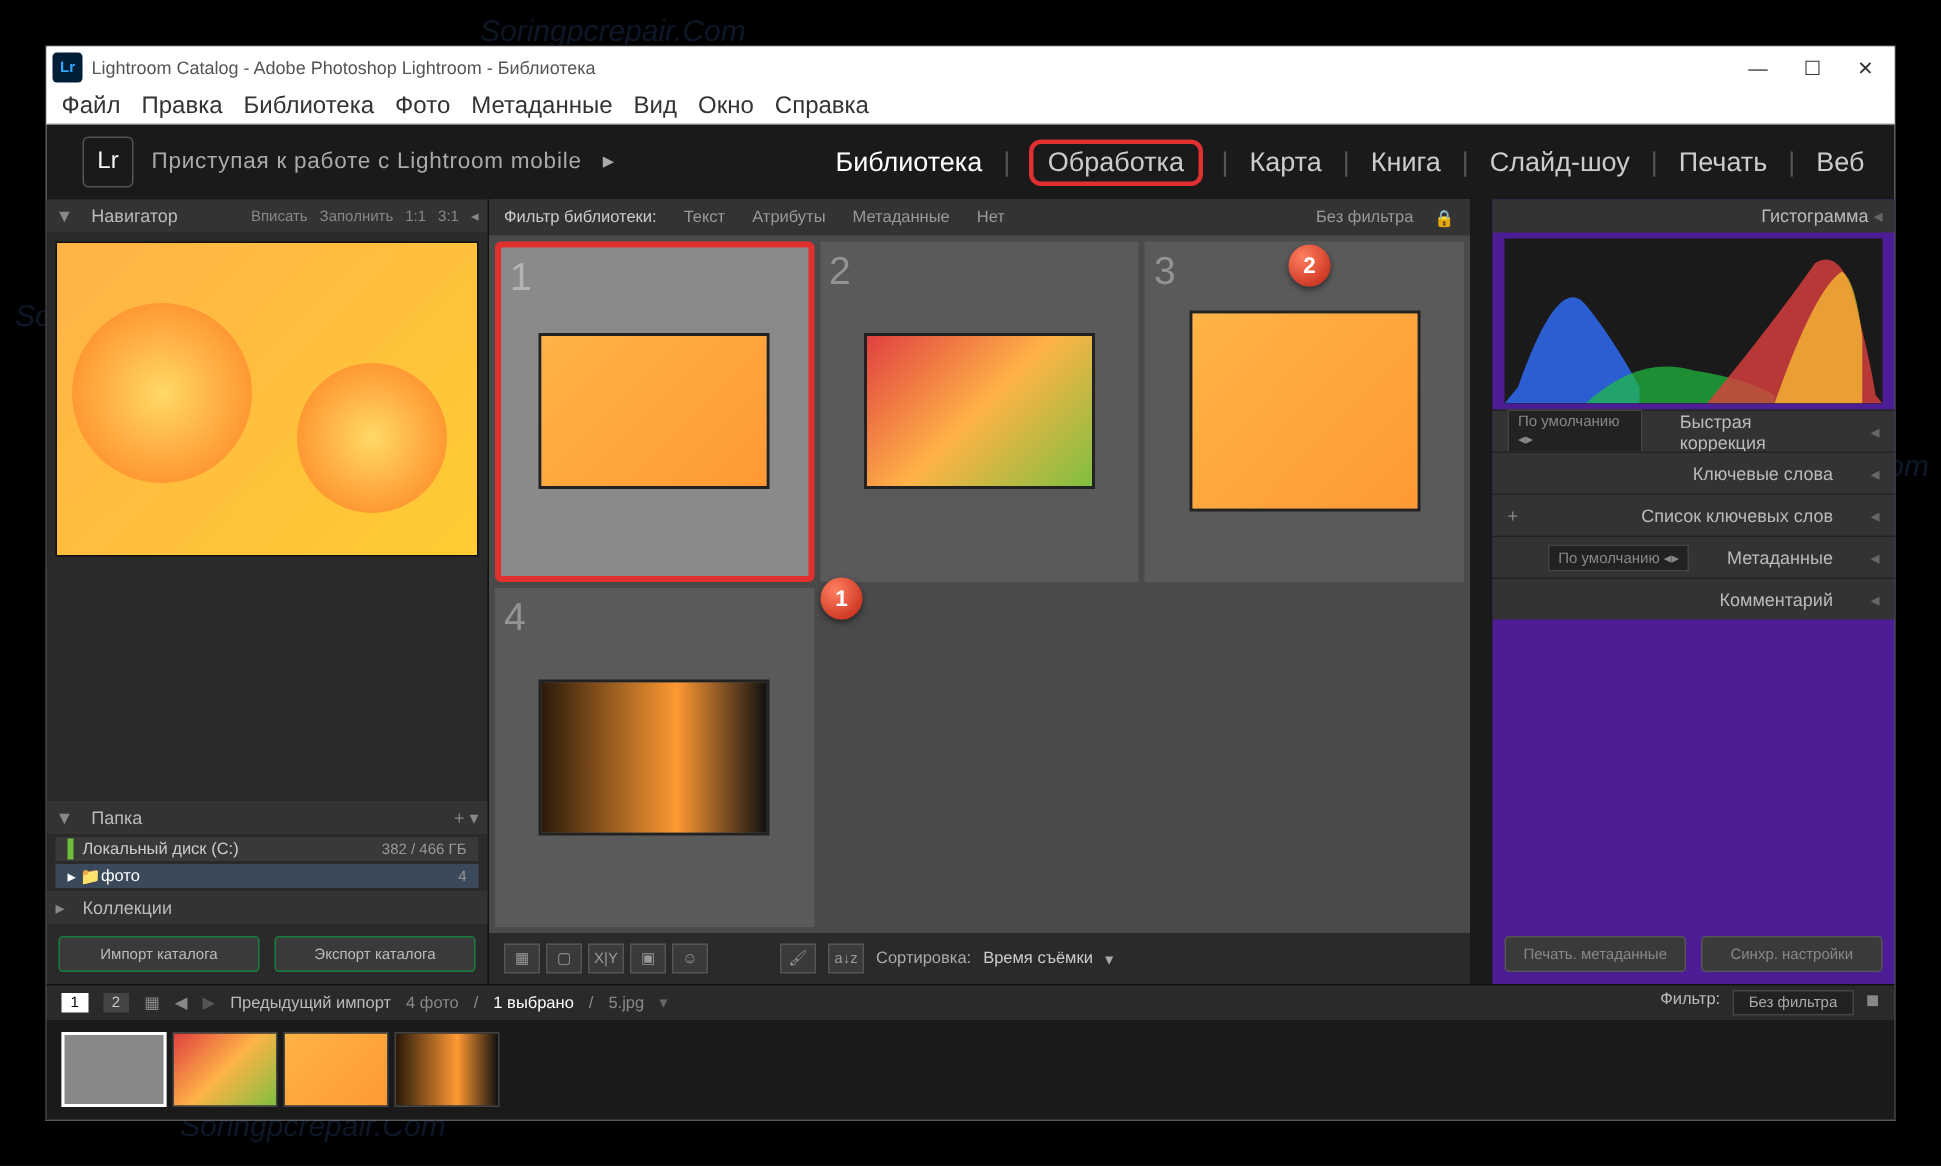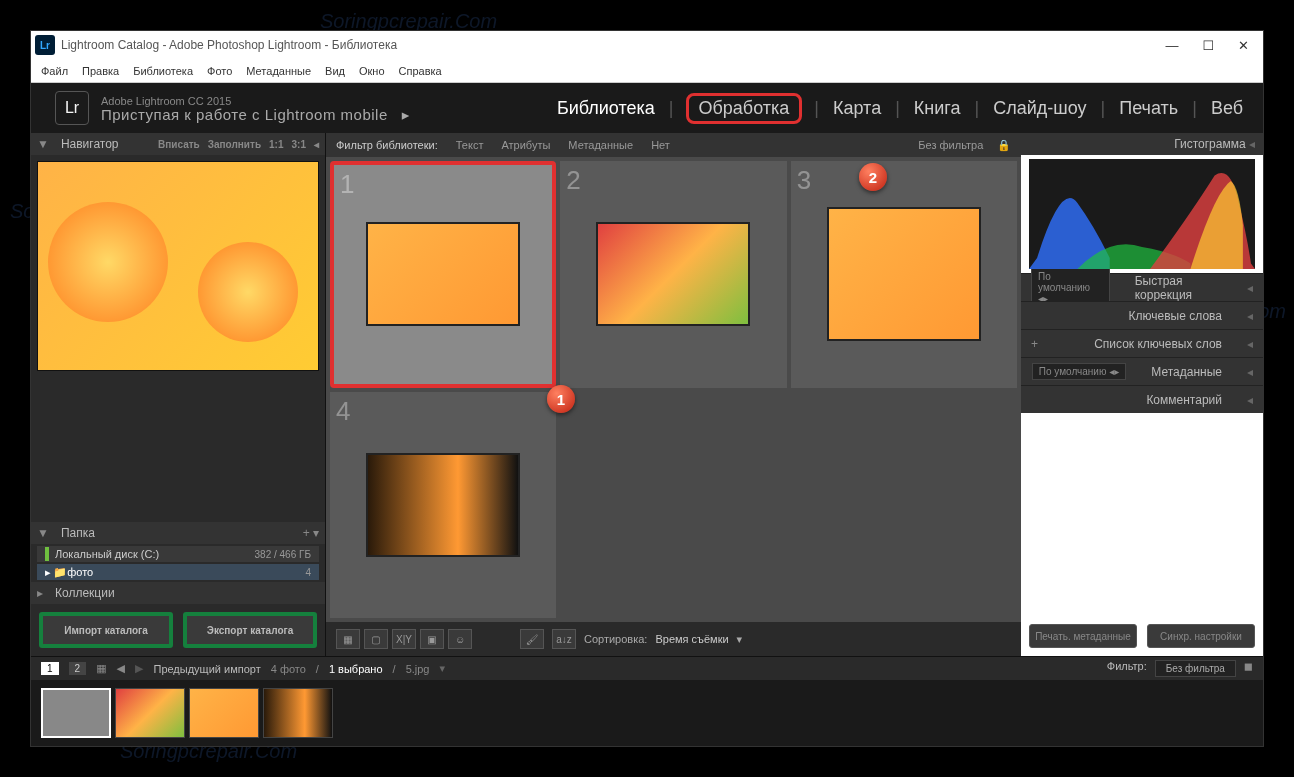--- a/index.html
+++ b/index.html
@@ -3,66 +3,66 @@
 <meta charset="utf-8">
 <style>
 * { box-sizing: border-box; margin: 0; padding: 0; font-family: "Segoe UI", Arial, sans-serif; }
 body { background: #000; padding: 30px; width: 1294px; height: 777px; overflow: hidden; position: relative; }
 .wm { position: absolute; color: rgba(50,90,160,0.25); font-style: italic; font-size: 20px; pointer-events: none; }
 .window { width: 1234px; height: 717px; background: #fff; position: relative; display: flex; flex-direction: column; border: 1px solid #333;}
 .titlebar { height: 28px; background: #fff; display: flex; align-items: center; padding: 0 4px; font-size: 12px; color: #555;}
 .titlebar .lr { width: 20px; height: 20px; background: #001E36; color: #31A8FF; font-size: 10px; display: flex; align-items: center; justify-content: center; margin-right: 6px; border-radius: 3px; font-weight: bold;}
 .winctrl { margin-left: auto; display: flex; gap: 24px; padding-right: 10px; }
 .winctrl span { font-family: Arial; font-size: 13px; color: #333; cursor: pointer; }
-.menubar { height: 24px; background: #fff; display: flex; align-items: center; gap: 14px; padding: 0 10px; font-size: 11px; color: #333; border-bottom: 1px solid #ccc;}
+.menubar { height: 24px; background: #fff; display: flex; align-items: center; gap: 14px; padding: 0 10px; font-size: 16px; color: #333; border-bottom: 1px solid #ccc;}
 .app { flex: 1; background: #1a1a1a; display: flex; flex-direction: column; }
 .header { height: 50px; display: flex; align-items: center; padding: 0 18px 0 24px; color: #bbb; }
 .logo-lr { width: 34px; height: 34px; border: 1px solid #555; color: #f5f5f5; font-size: 16px; display: flex; align-items: center; justify-content: center; margin-right: 12px; border-radius: 4px;}
 .id-block { display: flex; flex-direction: column; font-size: 11px; line-height: 14px; color: #888; }
 .id-block .mobile { font-size: 15px; color: #aaa; letter-spacing: .5px;}
 .modules { margin-left: auto; display: flex; align-items: center; gap: 12px; font-size: 18px; color: #ccc; }
 .modules .sep { color: #555; }
 .modules .mod { padding: 4px 2px; cursor: pointer; }
 .modules .active { color: #fff; }
 .modules .hl { border: 3px solid #e03030; border-radius: 8px; padding: 2px 10px; }
 .body { flex: 1; display: flex; min-height: 0;}
 .left { width: 295px; background: #2a2a2a; display: flex; flex-direction: column; border-right: 1px solid #111;}
 .panel-head { height: 22px; background: #333; display: flex; align-items: center; padding: 0 6px; font-size: 12px; color: #bbb; gap: 8px;}
 .panel-head .tri { color: #888; margin-right: 4px;}
-.panel-head .small { font-size: 10px; color: #888; font-weight: bold; }
+.panel-head .small { font-size: 10px; color: #888; }
 .nav-prev { flex: 1; padding: 6px; background: #2a2a2a; }
 .nav-img { width: 100%; height: 210px; background: linear-gradient(135deg, #ffb347, #ffcc33); border: 1px solid #111; position: relative; overflow: hidden;}
 .nav-img::before, .nav-img::after { content:''; position:absolute; border-radius:50%; background: radial-gradient(circle, #ffd966 0%, #ff9933 70%); }
 .nav-img::before { width: 120px; height: 120px; left: 10px; top: 40px;}
 .nav-img::after { width: 100px; height: 100px; right: 20px; top: 80px;}
 .folder-panel { background: #2a2a2a; }
 .folder-row { height: 16px; background: #393939; margin: 2px 6px; display: flex; align-items: center; padding: 0 8px; font-size: 11px; color: #ccc; }
 .folder-row.sel { background: #3a4a5a; color: #fff;}
 .folder-row .sz { margin-left: auto; color: #999; font-size: 10px;}
 .folder-row .bar { width: 4px; height: 14px; background: #6fbf3f; margin-right: 6px;}
 .btnrow { display: flex; gap: 10px; padding: 8px; }
-.btnrow .btn { flex: 1; height: 36px; background: #3a3a3a; border: 4px solid #15803d; color: #bbb; font-size: 10px; display: flex; align-items: center; justify-content: center; border-radius: 3px; font-weight: bold;}
+.btnrow .btn { flex: 1; height: 24px; background: #3a3a3a; border: 1px solid #15803d; color: #bbb; font-size: 10px; display: flex; align-items: center; justify-content: center; border-radius: 3px;}
 .center { flex: 1; background: #4a4a4a; display: flex; flex-direction: column;}
 .filterbar { height: 24px; background: #333; display: flex; align-items: center; padding: 0 10px; font-size: 11px; color: #999; gap: 18px;}
 .filterbar .lbl { color: #ccc;}
 .filterbar .right { margin-left: auto; display: flex; gap: 14px; align-items: center;}
 .grid { flex: 1; padding: 4px; display: grid; grid-template-columns: 1fr 1fr 1fr; grid-template-rows: 1fr 1fr; gap: 4px;}
 .cell { background: #5a5a5a; position: relative; display: flex; align-items: center; justify-content: center; padding: 12px;}
 .cell .num { position: absolute; top: 4px; left: 6px; font-size: 26px; color: rgba(255,255,255,0.35); font-weight: 300;}
 .cell.selected { background: #8a8a8a; border: 4px solid #e03030; border-radius: 4px;}
 .thumbwrap { border: 2px solid #222; background:#ddd;}
 .thumb { width: 150px; height: 100px; display:block;}
 .th-orange { background: linear-gradient(135deg, #ffb347, #ff9933); }
 .th-mixed { background: linear-gradient(135deg, #e04040, #ffb347, #7fbf3f); }
 .th-dark { background: linear-gradient(90deg, #2a1a0a 0%, #ff9933 60%, #111 100%); }
 .toolbar { height: 34px; background: #2a2a2a; display: flex; align-items: center; padding: 0 10px; gap: 8px; font-size: 11px; color: #aaa;}
 .toolbar .icongrp { display: flex; gap: 4px;}
 .toolbar .ic { width: 24px; height: 20px; background: #3a3a3a; border: 1px solid #555; display:flex; align-items:center; justify-content:center; font-size:10px; color:#999;}
 .toolbar .sort { margin-left: 40px; display:flex; gap:8px; align-items:center;}
-.right-p { width: 242px; background: #ffffff; display: flex; flex-direction: column;}
+.right-p { width: 268px; background: #4c1d95; display: flex; flex-direction: column; margin-left: 15px;}
 .hist-head { height: 22px; background: #333; display:flex; align-items:center; justify-content:flex-end; padding:0 8px; font-size:12px; color:#bbb;}
 .hist { height: 110px; background: #1a1a1a; margin: 4px 8px; position: relative; overflow: hidden;}
 .hist svg { width: 100%; height: 100%;}
 .hist-sub { height: 20px; display:flex; align-items:center; padding:0 10px; font-size:10px; color:#888;}
 .hist-sub .ck { width:10px; height:10px; border:1px solid #666; margin-right:5px;}
 .rp-row { height: 28px; background: #333; border-top: 1px solid #222; display:flex; align-items:center; justify-content:flex-end; padding:0 10px; font-size:12px; color:#bbb; gap:25px;}
 .rp-row .dd { background:#222; padding:2px 6px; font-size:10px; color:#888; border:1px solid #444;}
 .rp-row .tri2 { color:#666;}
 .sync-row { display:flex; gap:10px; padding:8px; margin-top:auto;}
 .sync-row .btn { flex:1; height:24px; background:#3a3a3a; border:1px solid #555; color:#888; font-size:10px; display:flex; align-items:center; justify-content:center; border-radius:3px;}
@@ -106,21 +106,20 @@
     <span class="mi">Метаданные</span>
     <span class="mi">Вид</span>
     <span class="mi">Окно</span>
     <span class="mi">Справка</span>
   </div>
 
   <div class="app">
     <div class="header">
       <div class="logo-lr">Lr</div>
       <div class="id-block">
-        <span>Adobe Lightroom CC 2015</span>
         <span class="mobile"><span>Приступая к работе с </span><span>Lightroom mobile</span> &nbsp; ▸</span>
       </div>
       <div class="modules">
         <span class="mod active">Библиотека</span>
           <span class="sep">|</span>
         <span class="mod hl">Обработка</span>
           <span class="sep">|</span>
         <span class="mod">Карта</span>
           <span class="sep">|</span>
         <span class="mod">Книга</span>

